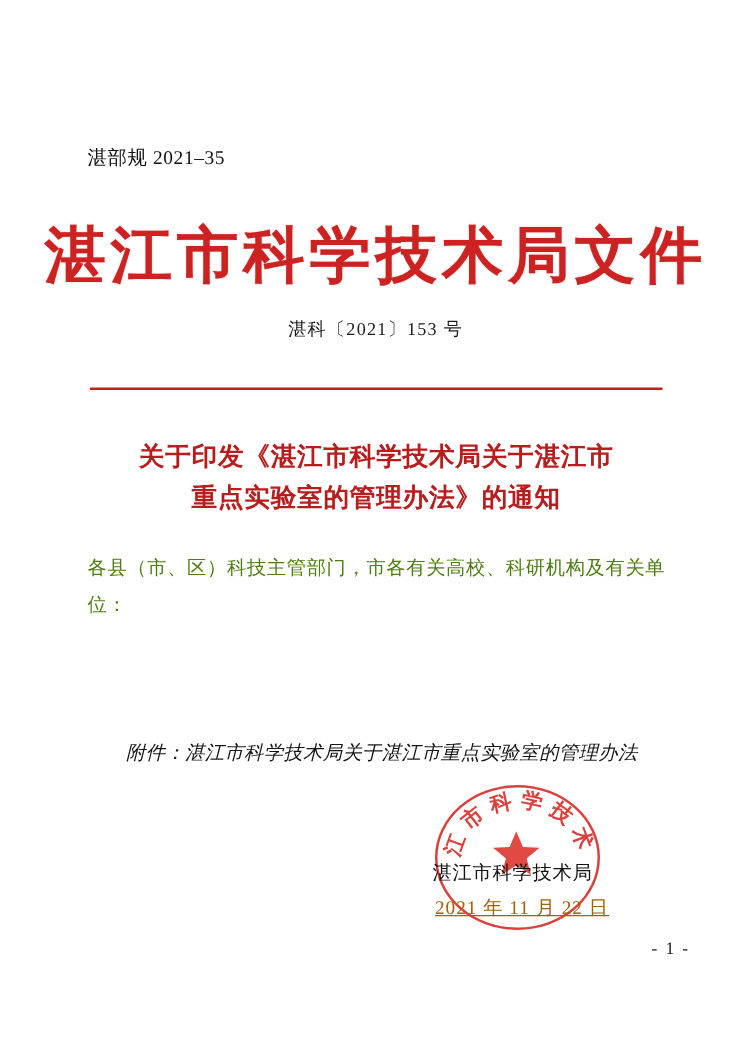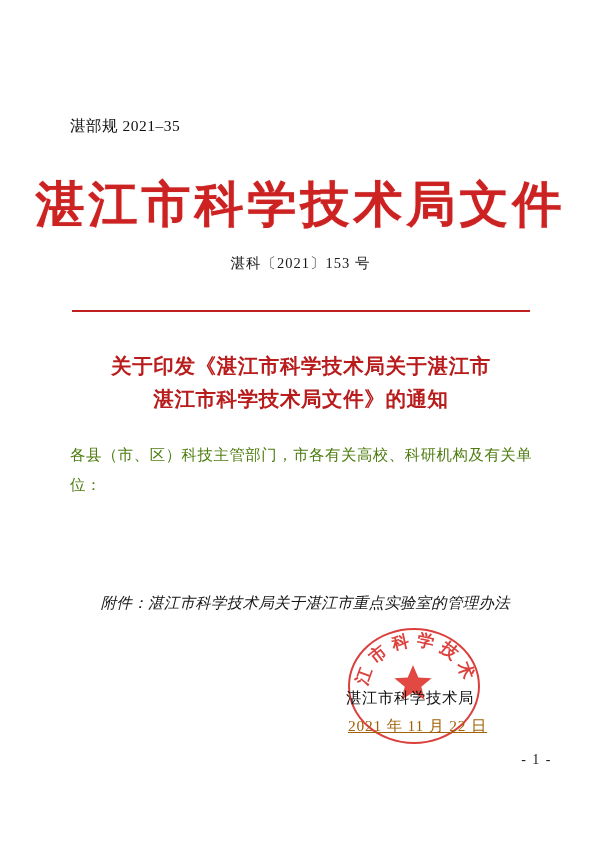--- a/index.html
+++ b/index.html
@@ -199,21 +199,21 @@
   <div class="doc-code">湛部规 2021–35</div>
 
   <div class="masthead">湛江市科学技术局文件</div>
 
   <div class="serial">湛科〔2021〕153 号</div>
 
   <div class="red-rule"></div>
 
   <div class="doc-title">
     <span class="line">关于印发《湛江市科学技术局关于湛江市</span>
-    <span class="line">湛江市科学技术局文件》的通知</span>
+    <span class="line">重点实验室的管理办法》的通知</span>
   </div>
 
   <div class="body-block">
     <p>各县（市、区）科技主管部门，市各有关高校、科研机构及有关单位：</p>
   </div>
 
   <div class="attachment">附件：湛江市科学技术局关于湛江市重点实验室的管理办法</div>
 
   <div class="sign-zone">
 

